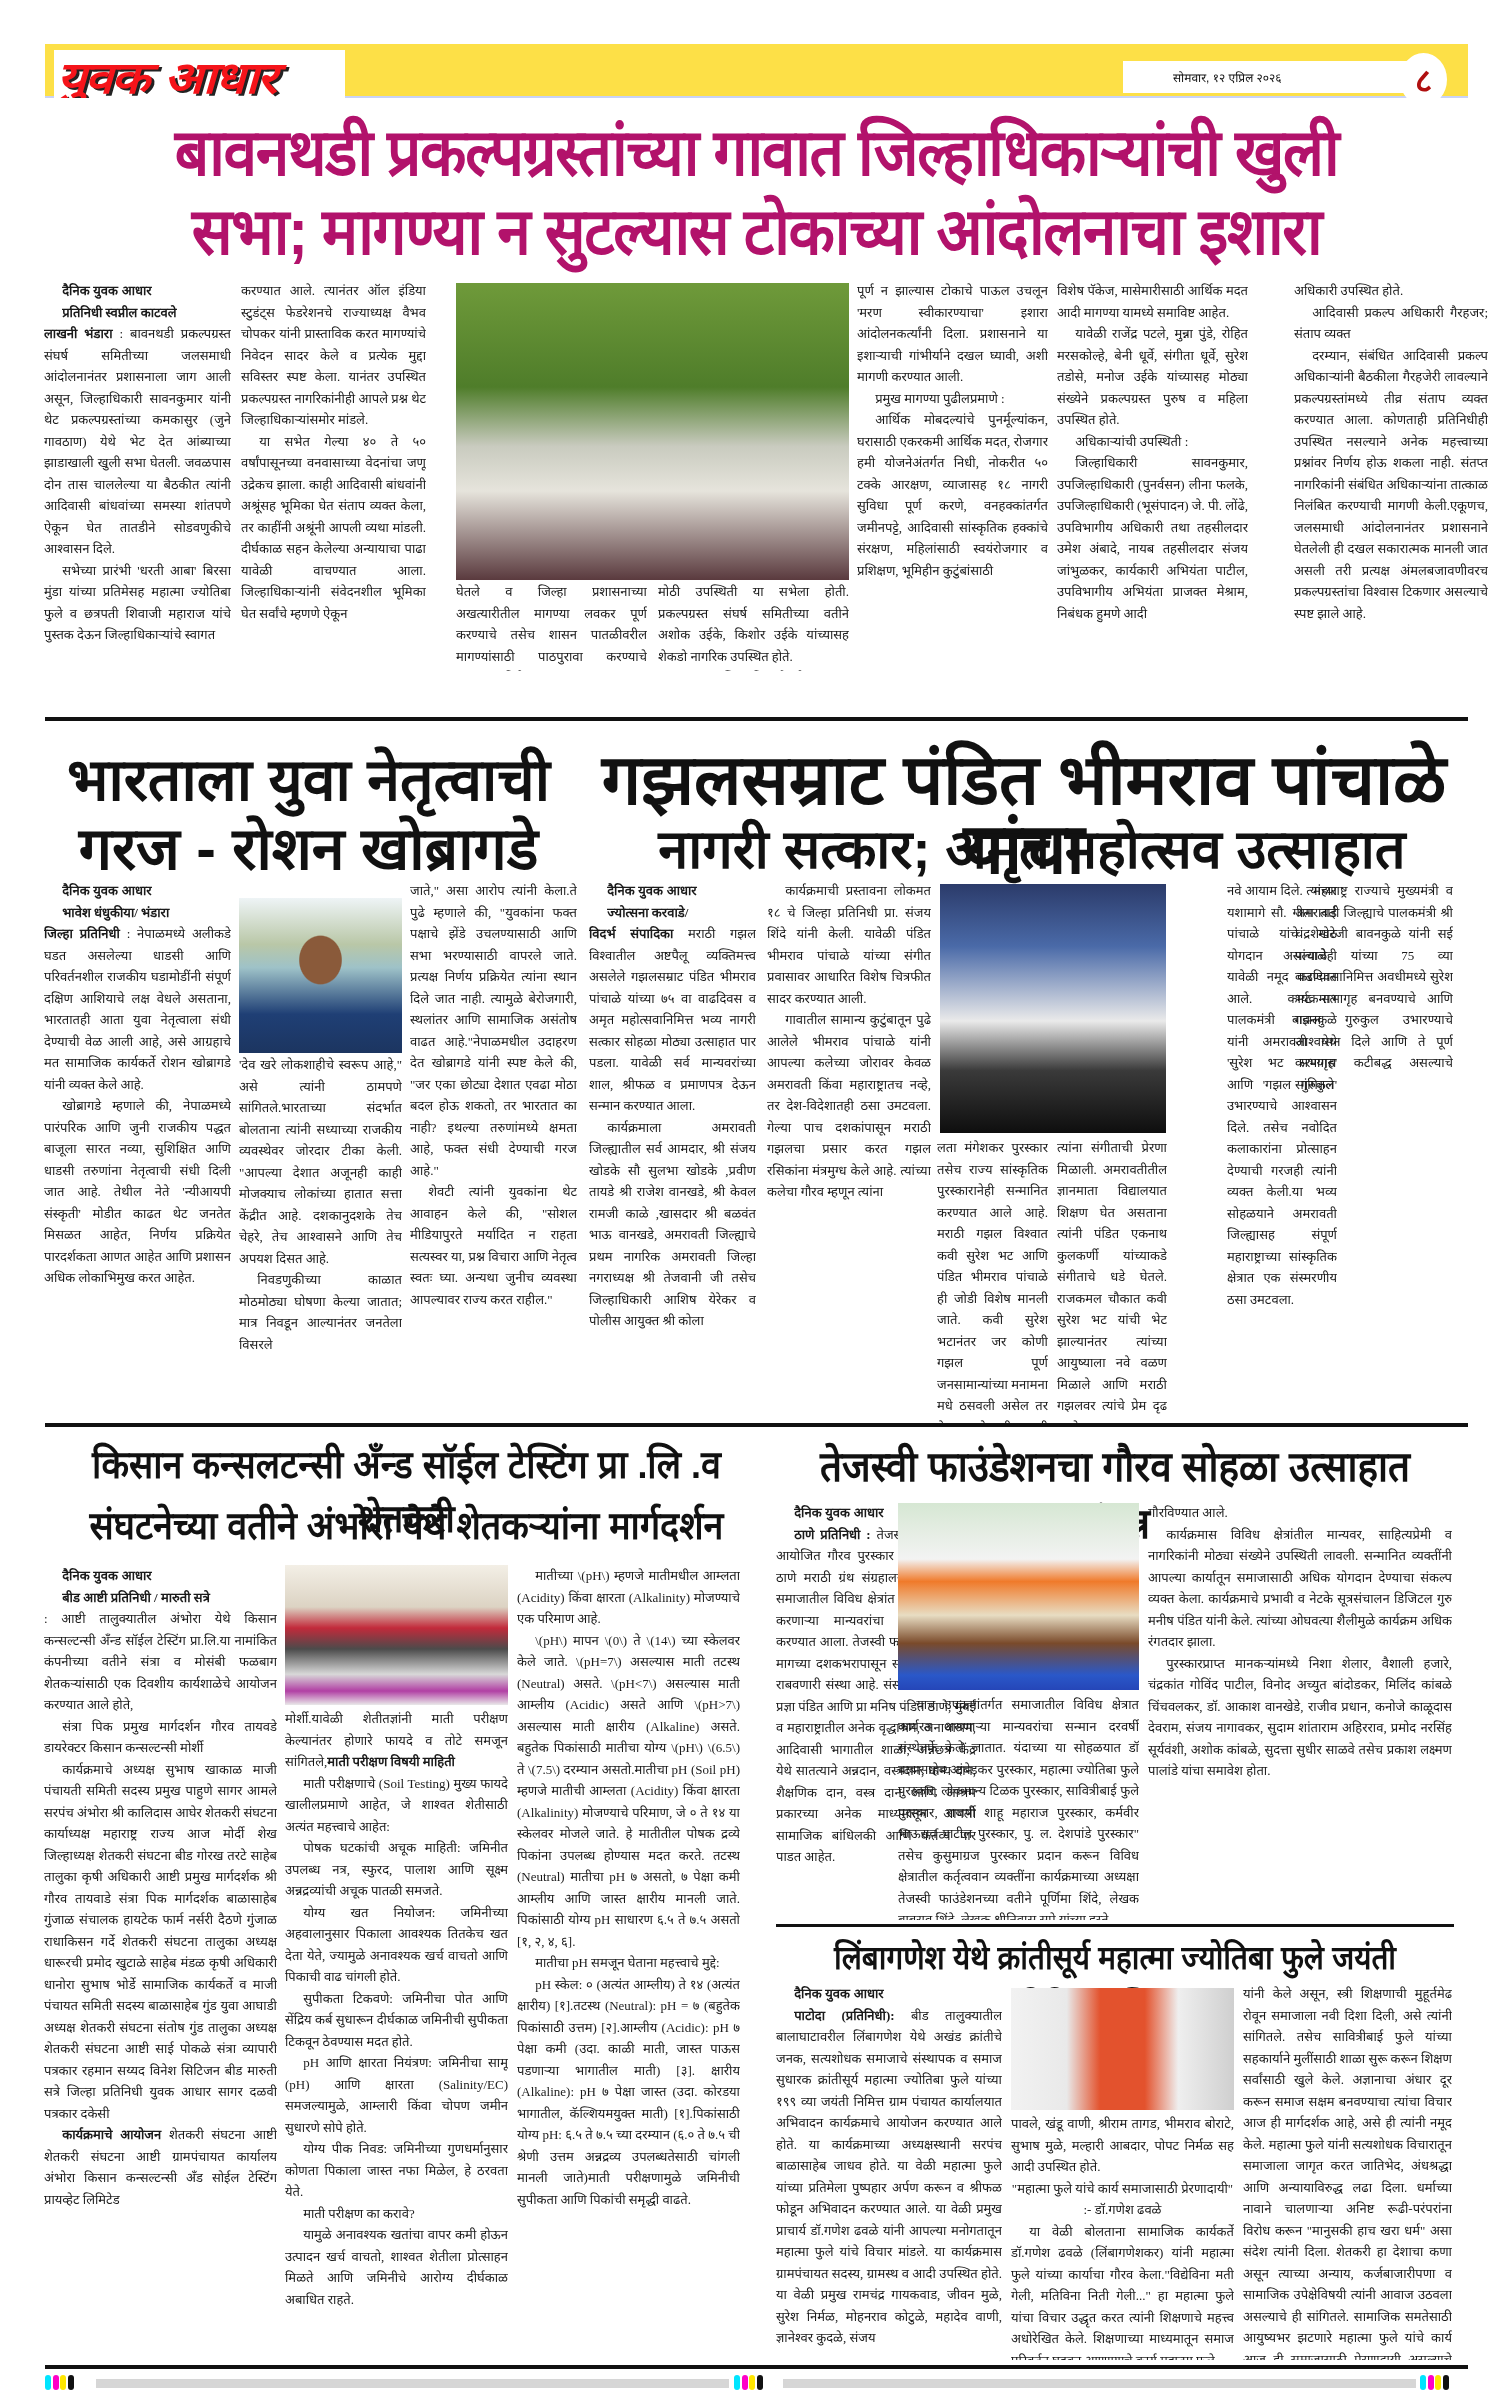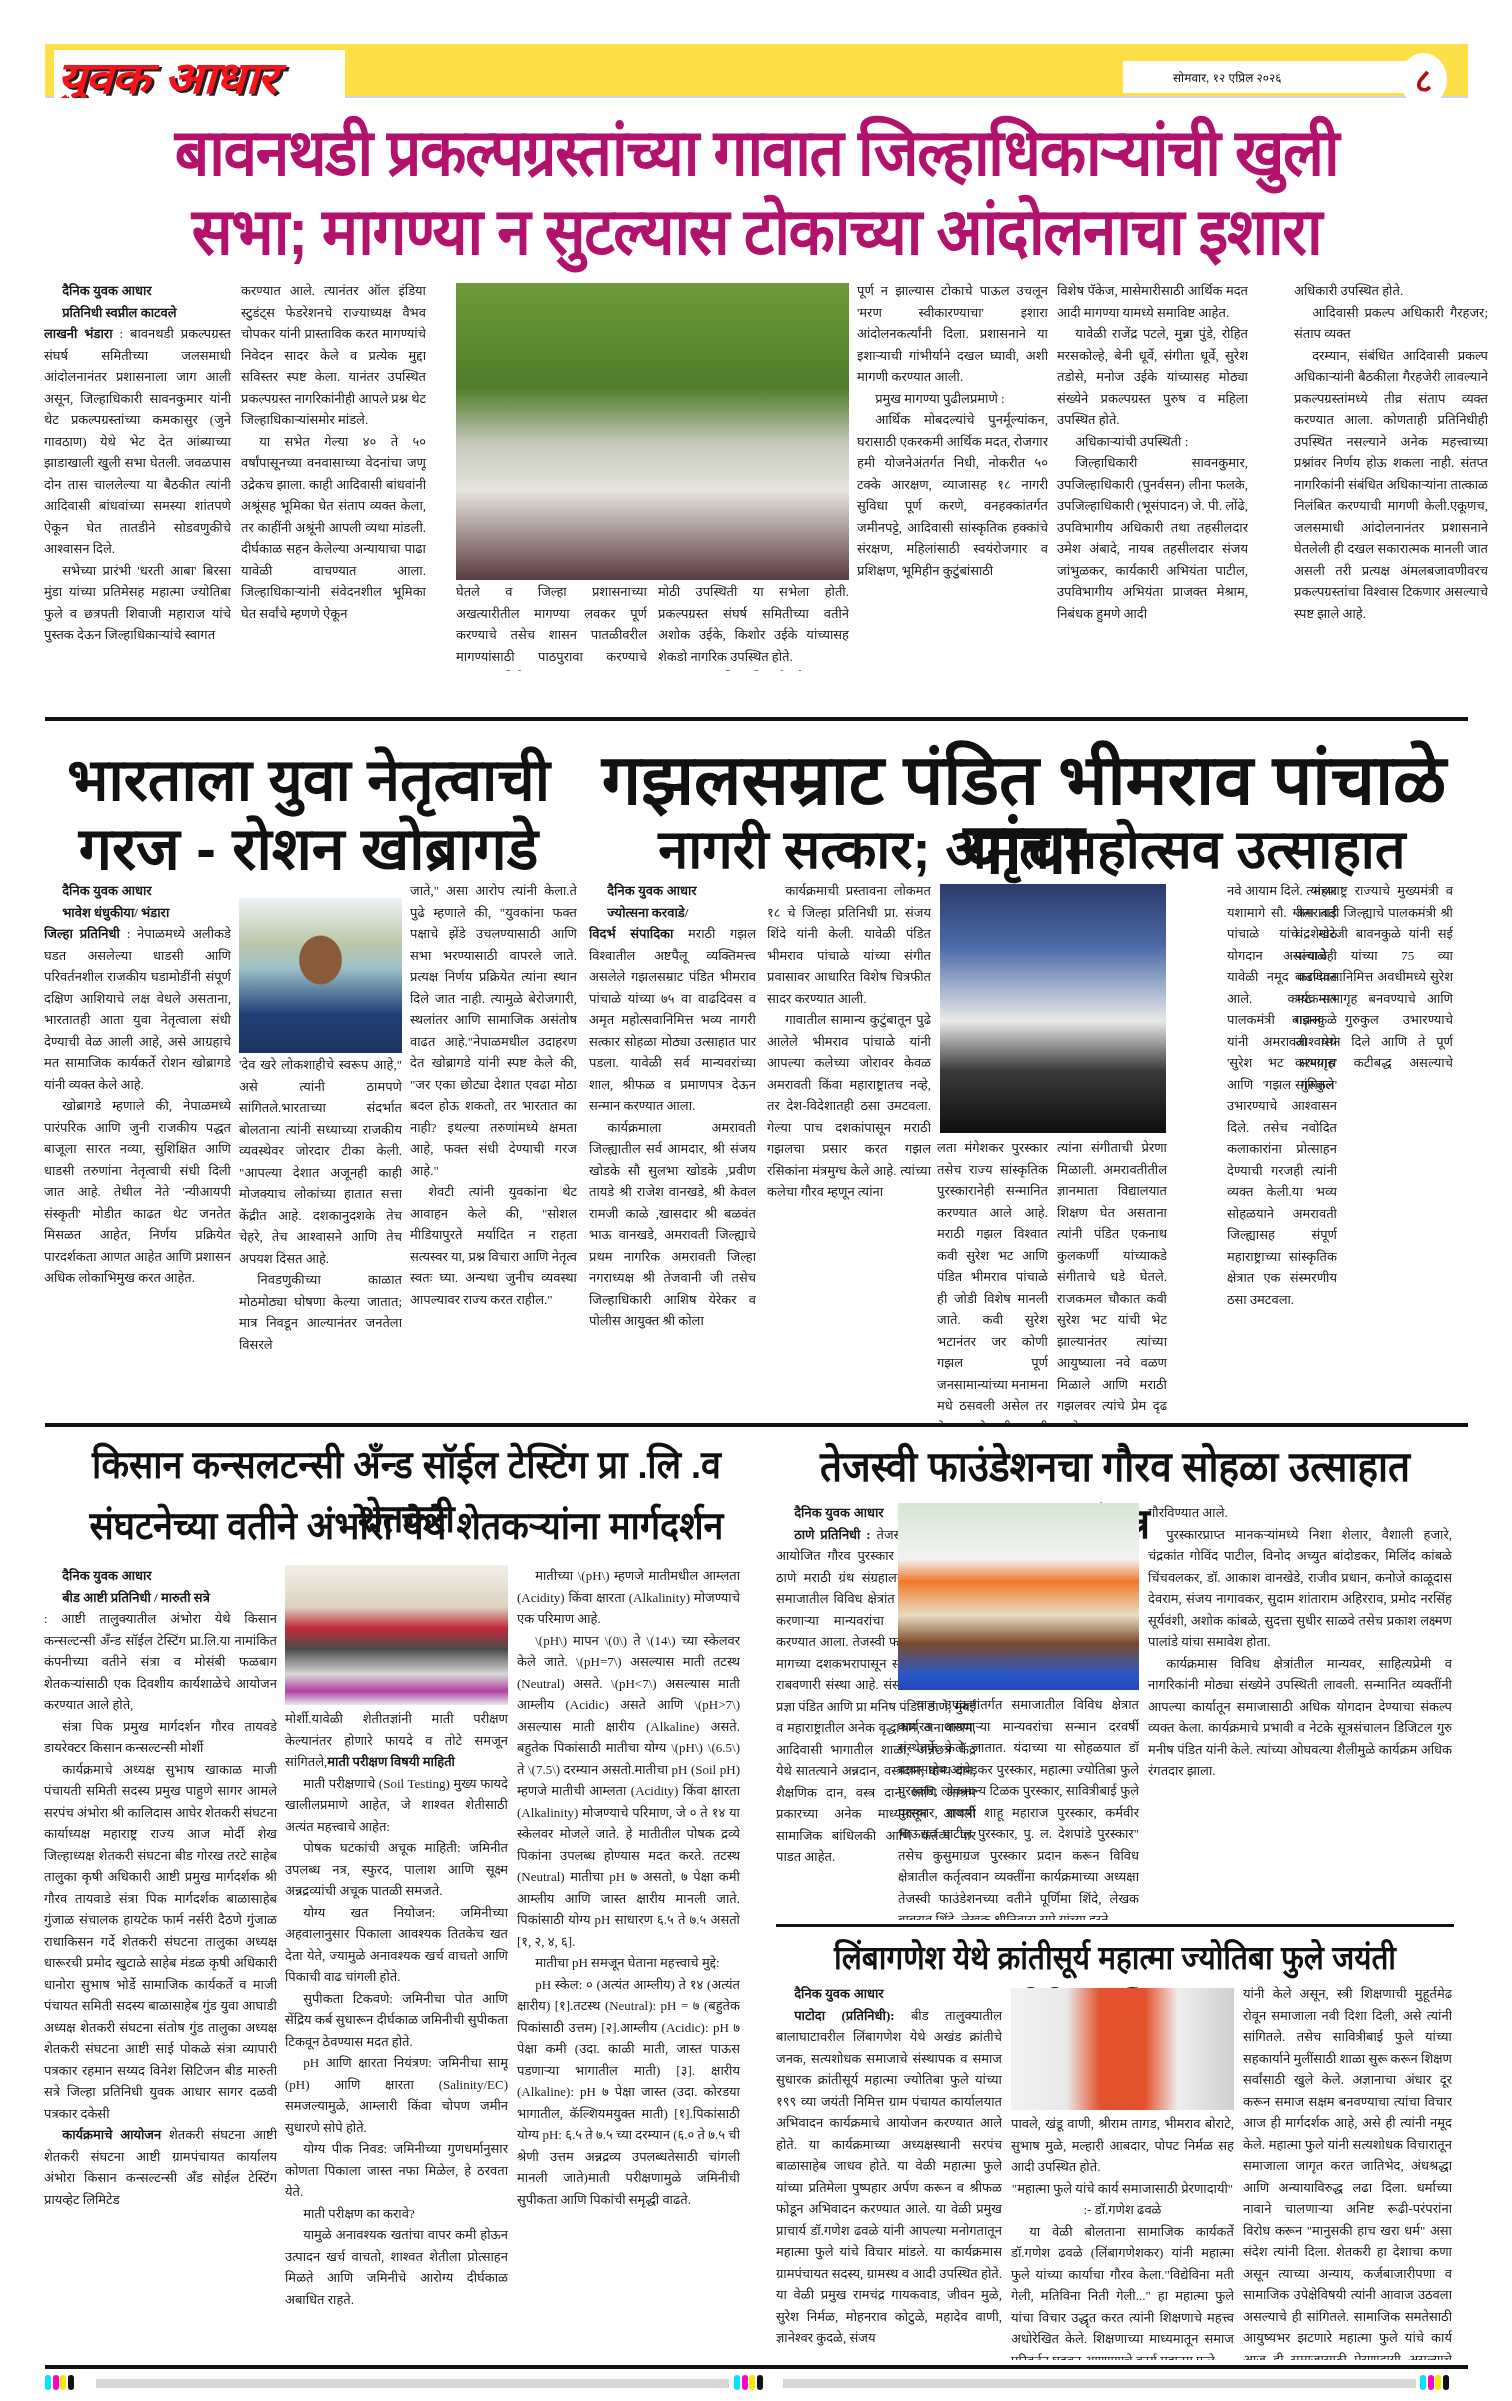--- a/index.html
+++ b/index.html
@@ -176,22 +176,22 @@
 <div class="photo photo-tejasvi" style="left:898px; top:1503px; width:241px; height:187px; left:898px;"></div>
 <div class="col" style="left:898px; top:1599px; width:0; height:0;"></div>
 
 <div class="col" style="left:1017px; top:1599px; width:0; height:0;"></div>
 <div class="col" style="left:898px; top:1694px; width:0;height:0;"></div>
 <div class="col" style="left:898px; top:1694px; width:241px; height:226px;">
   <p>याच उपक्रमांतर्गत समाजातील विविध क्षेत्रात कार्यरत असणाऱ्या मान्यवरांचा सन्मान दरवर्षी संस्थेतर्फे केले जातात. यंदाच्या या सोहळयात डॉ बाबासाहेब आंबेडकर पुरस्कार, महात्मा ज्योतिबा फुले पुरस्कार, लोकमान्य टिळक पुरस्कार, सावित्रीबाई फुले पुरस्कार, राजर्षी शाहू महाराज पुरस्कार, कर्मवीर भाऊराव पाटील पुरस्कार, पु. ल. देशपांडे पुरस्कार" तसेच कुसुमाग्रज पुरस्कार प्रदान करून विविध क्षेत्रातील कर्तृत्ववान व्यक्तींना कार्यक्रमाच्या अध्यक्षा तेजस्वी फाउंडेशनच्या वतीने पूर्णिमा शिंदे, लेखक बाबुराव शिंदे, लेखक श्रीनिवास सप्रे यांच्या हस्ते</p>
 </div>
 <div class="col" style="left:1148px; top:1502px; width:304px; height:422px;">
   <p class="noind">गौरविण्यात आले.</p>
+  <p>कार्यक्रमास विविध क्षेत्रांतील मान्यवर, साहित्यप्रेमी व नागरिकांनी मोठ्या संख्येने उपस्थिती लावली. सन्मानित व्यक्तींनी आपल्या कार्यातून समाजासाठी अधिक योगदान देण्याचा संकल्प व्यक्त केला. कार्यक्रमाचे प्रभावी व नेटके सूत्रसंचालन डिजिटल गुरु मनीष पंडित यांनी केले. त्यांच्या ओघवत्या शैलीमुळे कार्यक्रम अधिक रंगतदार झाला.</p>
   <p>पुरस्कारप्राप्त मानकऱ्यांमध्ये निशा शेलार, वैशाली हजारे, चंद्रकांत गोविंद पाटील, विनोद अच्युत बांदोडकर, मिलिंद कांबळे चिंचवलकर, डॉ. आकाश वानखेडे, राजीव प्रधान, कनोजे काळूदास देवराम, संजय नागावकर, सुदाम शांताराम अहिरराव, प्रमोद नरसिंह सूर्यवंशी, अशोक कांबळे, सुदत्ता सुधीर साळवे तसेच प्रकाश लक्ष्मण पालांडे यांचा समावेश होता.</p>
-  <p>कार्यक्रमास विविध क्षेत्रांतील मान्यवर, साहित्यप्रेमी व नागरिकांनी मोठ्या संख्येने उपस्थिती लावली. सन्मानित व्यक्तींनी आपल्या कार्यातून समाजासाठी अधिक योगदान देण्याचा संकल्प व्यक्त केला. कार्यक्रमाचे प्रभावी व नेटके सूत्रसंचालन डिजिटल गुरु मनीष पंडित यांनी केले. त्यांच्या ओघवत्या शैलीमुळे कार्यक्रम अधिक रंगतदार झाला.</p>
 </div>
 
 <div class="rule-thin" style="left:776px; top:1924px; width:678px;"></div>
 
 <div class="h-black" style="left:776px; top:1934px; width:678px; font-size:33px; line-height:48px; transform:scaleX(0.9);">लिंबागणेश येथे क्रांतीसूर्य महात्मा ज्योतिबा फुले जयंती निमित्त अभिवादन</div>
 <div class="col" style="left:776px; top:1983px; width:226px; height:377px;">
   <span class="brand">दैनिक युवक आधार</span>
   <p><b>पाटोदा (प्रतिनिधी):</b><span> बीड तालुक्यातील बालाघाटावरील लिंबागणेश येथे अखंड क्रांतीचे जनक, सत्यशोधक समाजाचे संस्थापक व समाज सुधारक क्रांतीसूर्य महात्मा ज्योतिबा फुले यांच्या १९९ व्या जयंती निमित्त ग्राम पंचायत कार्यालयात अभिवादन कार्यक्रमाचे आयोजन करण्यात आले होते. या कार्यक्रमाच्या अध्यक्षस्थानी सरपंच बाळासाहेब जाधव होते. या वेळी महात्मा फुले यांच्या प्रतिमेला पुष्पहार अर्पण करून व श्रीफळ फोडून अभिवादन करण्यात आले. या वेळी प्रमुख प्राचार्य डॉ.गणेश ढवळे यांनी आपल्या मनोगतातून महात्मा फुले यांचे विचार मांडले. या कार्यक्रमास ग्रामपंचायत सदस्य, ग्रामस्थ व आदी उपस्थित होते. या वेळी प्रमुख रामचंद्र गायकवाड, जीवन मुळे, सुरेश निर्मळ, मोहनराव कोटुळे, महादेव वाणी, ज्ञानेश्वर कुदळे, संजय</span></p>
 </div>
 <div class="photo photo-phule" style="left:1011px; top:1988px; width:223px; height:122px;"></div>

